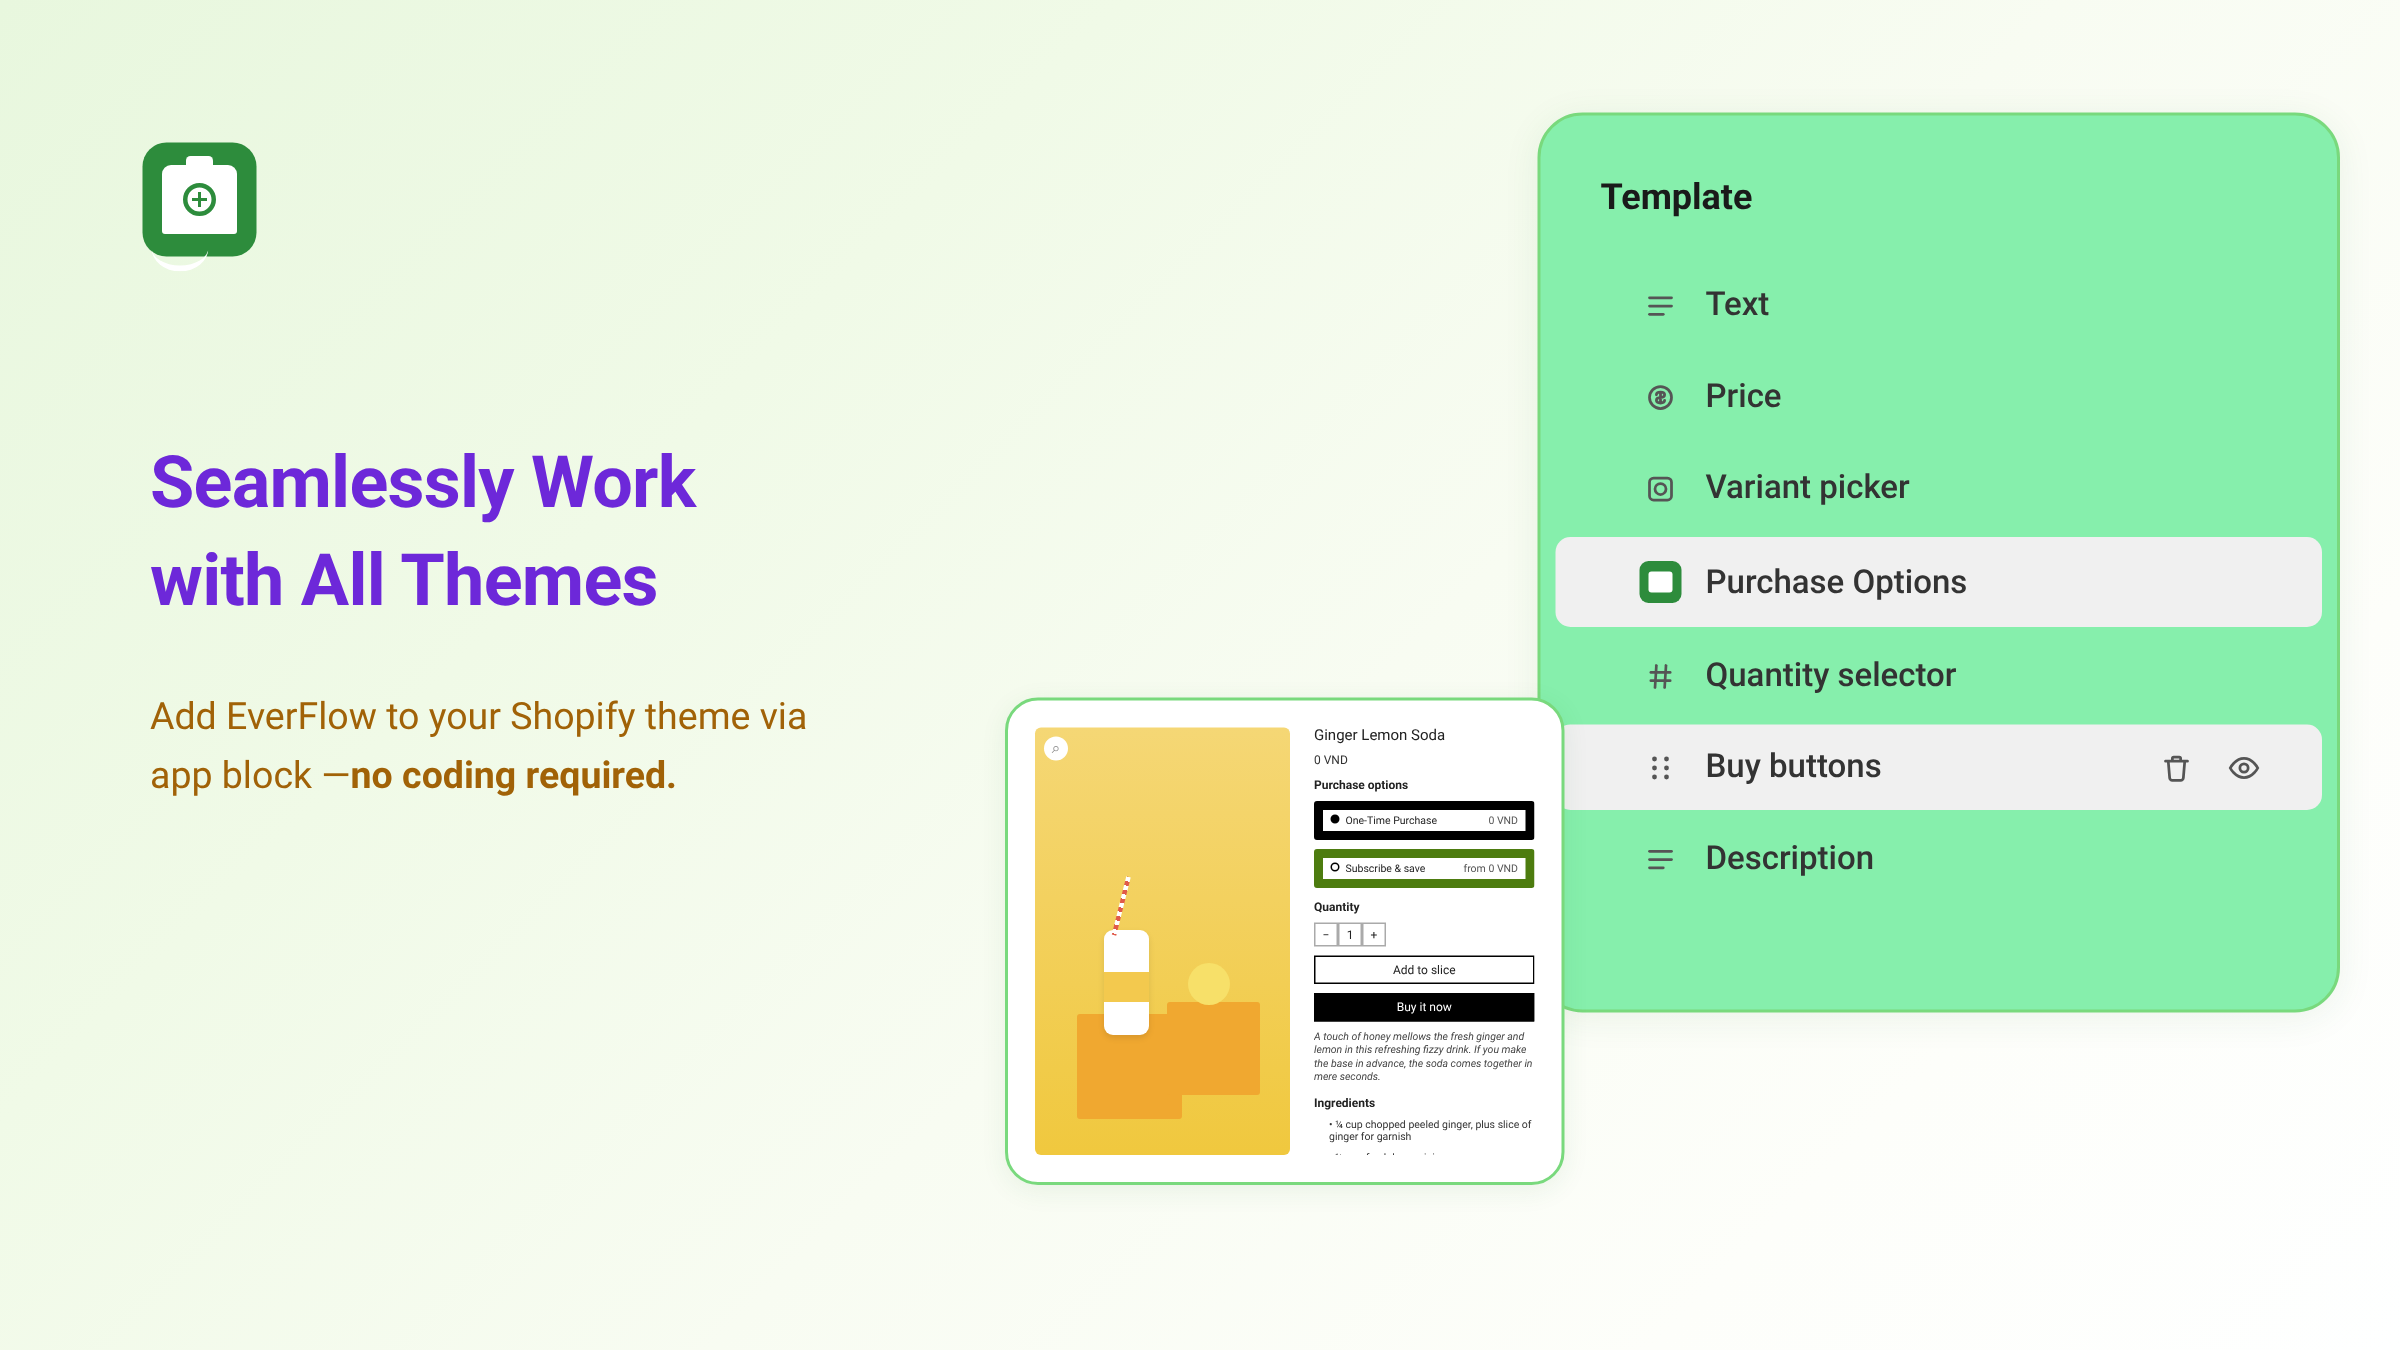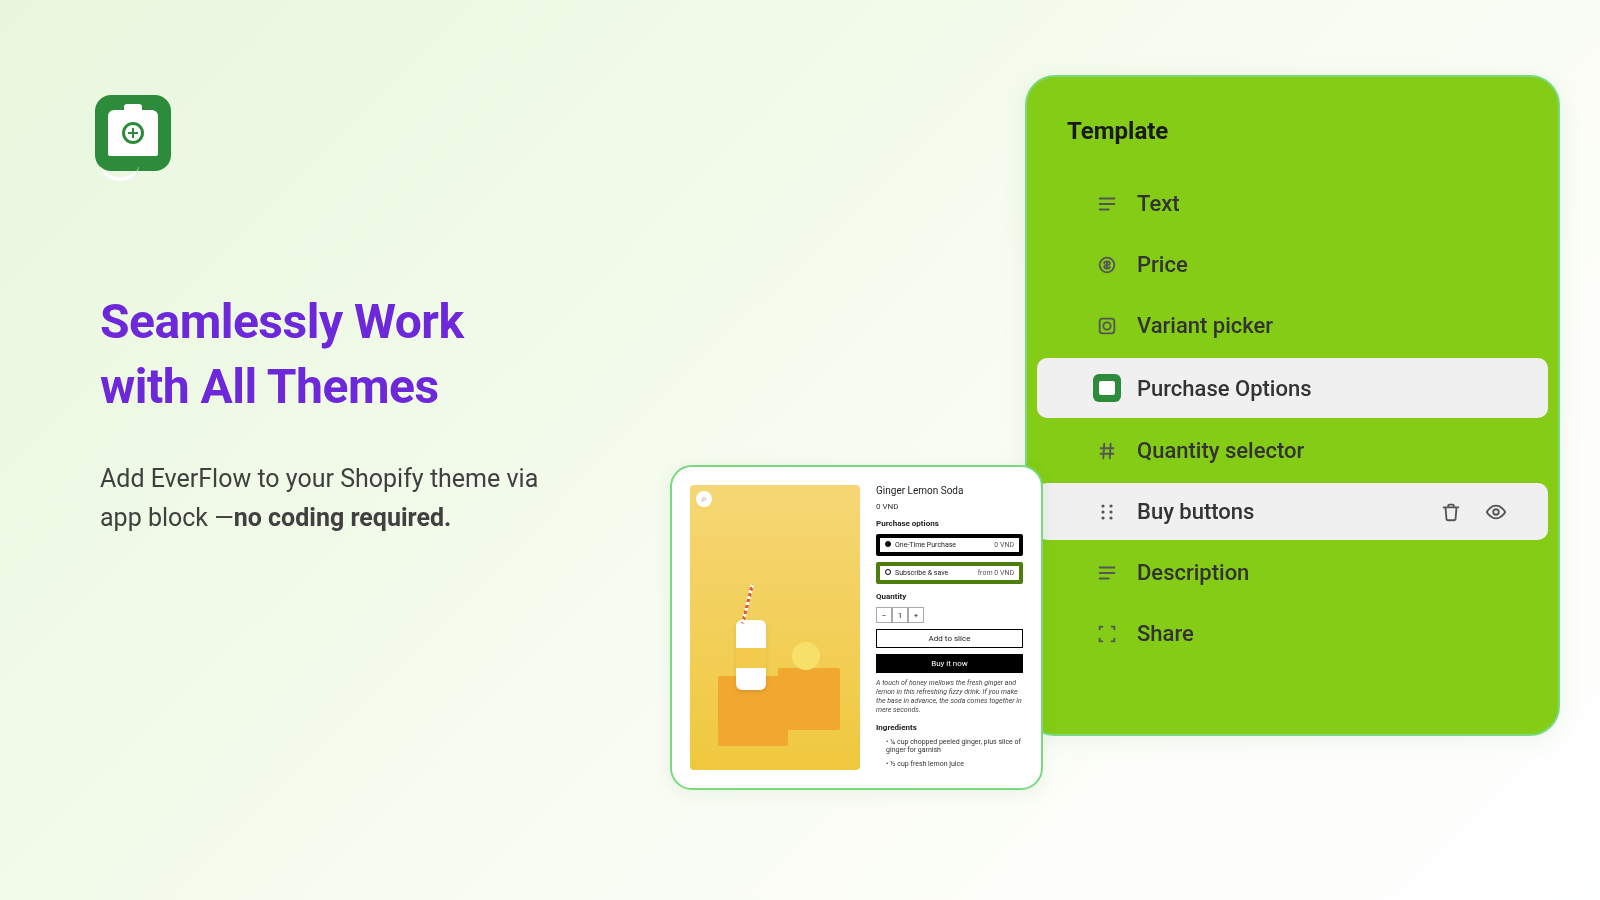--- a/index.html
+++ b/index.html
@@ -15,25 +15,25 @@
 .logo-cal-tab { position:absolute; top:-6px; left:50%; transform:translateX(-50%); width:18px; height:8px; background:#fff; border-radius:3px 3px 0 0; }
 .logo-smile { position:absolute; bottom:-14px; left:0; width:50px; height:18px; overflow:hidden; }
 .logo-smile::after{content:"";position:absolute;top:-18px;left:6px;width:38px;height:28px;border:4px solid #fff;border-radius:50%;border-top:none;border-left:none;border-right:none;}
 .logo-plus { position:absolute; top:50%; left:50%; transform:translate(-50%,-50%); width:22px; height:22px; border:3px solid #2d8c3c; border-radius:50%; }
 .logo-plus::before,.logo-plus::after{content:"";position:absolute;background:#2d8c3c;}
 .logo-plus::before{left:50%;top:3px;transform:translateX(-50%);width:2px;height:10px;}
 .logo-plus::after{top:50%;left:3px;transform:translateY(-50%);height:2px;width:10px;}
 
 
 .headline { position:absolute; left:100px; top:290px; font-size:48px; font-weight:700; color:#6d28d9; line-height:1.35; letter-spacing:-0.5px; }
-.subhead { position:absolute; left:100px; top:460px; font-size:25px; color:#404040; line-height:1.55; max-width:470px; }
+.subhead { position:absolute; left:100px; top:460px; font-size:25px; color:#a16207; line-height:1.55; max-width:470px; }
 .subhead strong { font-weight:700; }
 
 
-.template-panel { position:absolute; right:40px; top:75px; width:535px; background:#84cc16; border:2px solid #79d97d; border-radius:30px; padding:40px 0 70px 0; box-shadow:0 4px 24px rgba(40,120,50,.08); }
+.template-panel { position:absolute; right:40px; top:75px; width:535px; background:#86efac; border:2px solid #79d97d; border-radius:30px; padding:40px 0 70px 0; box-shadow:0 4px 24px rgba(40,120,50,.08); }
 .template-title { font-size:24px; font-weight:700; color:#1a1a1a; padding:0 40px 28px 40px; }
 .tree-root { display:flex; align-items:center; gap:14px; padding:0 40px 22px 40px; font-size:22px; font-weight:500; color:#333; }
 .tree-root .chev { color:#666; display:flex; }
 .tree-root .ic { display:flex; }
 .tree-items { display:flex; flex-direction:column; }
 .tree-item { display:flex; align-items:center; gap:16px; padding:16px 40px 16px 56px; font-size:22px; color:#333; font-weight:500; border-radius:10px; margin:2px 10px; position:relative; }
 .tree-item.highlight { background:#f0f0f0; }
 .tree-item .ic { width:28px; display:flex; justify-content:center; color:#555; }
 .tree-item .actions { margin-left:auto; display:flex; gap:22px; color:#555; }
 .app-icon { width:28px; height:28px; background:#2d8c3c; border-radius:6px; display:flex; align-items:center; justify-content:center; }
@@ -47,21 +47,21 @@
 .cube1{left:28px;bottom:24px;width:70px;height:70px;}
 .cube2{left:88px;bottom:40px;width:62px;height:62px;}
 .can{position:absolute;left:46px;bottom:80px;width:30px;height:70px;background:#fff;border-radius:6px;box-shadow:0 2px 4px rgba(0,0,0,.1);}
 .can::after{content:"";position:absolute;top:40%;left:0;right:0;height:20px;background:#f3c94e;}
 .lemon{position:absolute;left:102px;bottom:100px;width:28px;height:28px;background:#f7e069;border-radius:50%;}
 .straw{position:absolute;left:56px;bottom:146px;width:3px;height:40px;background:repeating-linear-gradient(#fff 0 3px,#e05a4a 3px 6px);transform:rotate(14deg);}
 .preview-right { flex:1; font-size:8px; color:#222; display:flex; flex-direction:column; gap:6px; overflow:hidden; }
 .pr-title { font-size:10px; font-weight:400; }
 .pr-price { font-size:8px; color:#333; }
 .pr-section { font-weight:700; font-size:8px; margin-top:2px; }
-.pr-opt { border:4px solid #4d7c0f; border-radius:2px; padding:3px 5px; display:flex; align-items:flex-start; gap:4px; font-size:7px; }
+.pr-opt { border:6px solid #4d7c0f; border-radius:2px; padding:3px 5px; display:flex; align-items:flex-start; gap:4px; font-size:7px; }
 .pr-opt.sel{border-color:#000;}
 .pr-opt .right{margin-left:auto;color:#555;}
 .dot{width:6px;height:6px;border:1px solid #000;border-radius:50%;flex:0 0 auto;}
 .dot.fill{background:#000;}
 .qty-row{display:flex;gap:0;}
 .qty-row span{border:1px solid #aaa;width:16px;height:16px;display:flex;align-items:center;justify-content:center;font-size:8px;}
 .btn{border:1px solid #000;text-align:center;padding:4px;font-size:8px;}
 .btn.dark{background:#000;color:#fff;}
 .desc{font-style:italic;font-size:7px;color:#444;line-height:1.3;}
 .ing{font-size:7px;color:#333;padding-left:10px;}
@@ -165,28 +165,20 @@
     </div>
     <div class="tree-item">
       <span class="ic">
           <svg width="22" height="22" viewBox="0 0 24 24" stroke="currentColor" stroke-width="2" stroke-linecap="round">
             <line x1="4" y1="6" x2="20" y2="6"></line>
             <line x1="4" y1="12" x2="20" y2="12"></line>
             <line x1="4" y1="18" x2="14" y2="18"></line>
           </svg>
         </span>
       <span>Description</span>
-    </div>
-    <div class="tree-item">
-      <span class="ic">
-          <svg width="22" height="22" viewBox="0 0 24 24" fill="none" stroke="currentColor" stroke-width="2" stroke-linecap="round">
-            <path d="M7 4h-3v3M17 4h3v3M7 20h-3v-3M17 20h3v-3"></path>
-          </svg>
-        </span>
-      <span>Share</span>
     </div>
   </div>
 </div>
 
 <div class="preview">
   <div class="preview-left">
     <div class="mag">⌕</div>
     <div class="cube cube1"></div>
       <div class="cube cube2"></div>
     <div class="can"></div>

